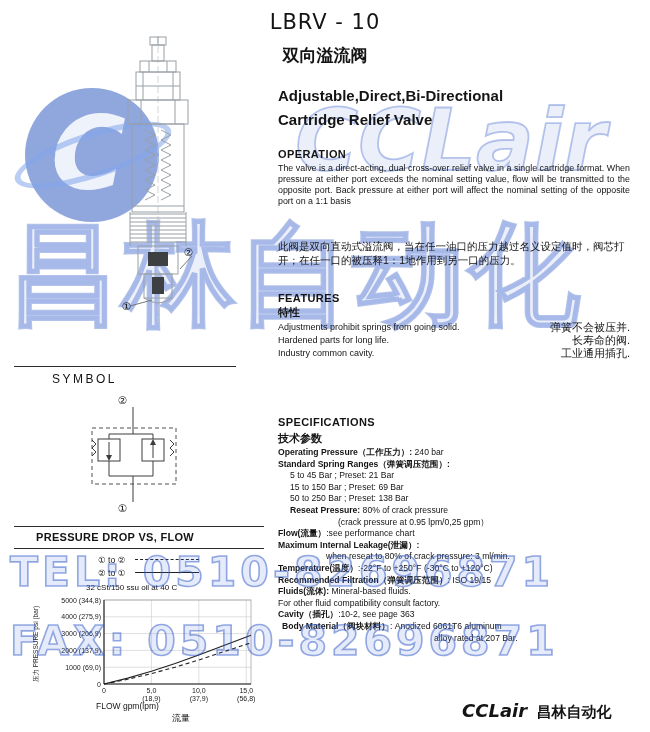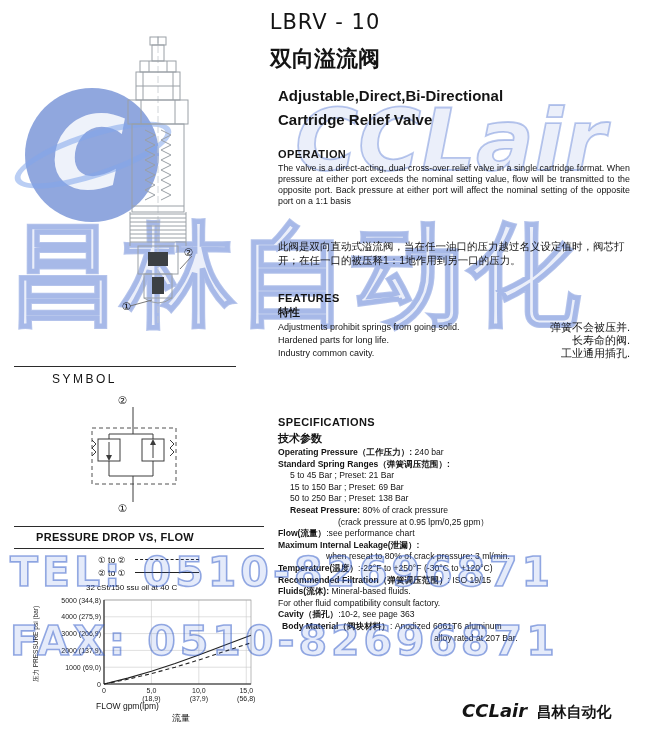--- a/index.html
+++ b/index.html
@@ -6,21 +6,21 @@
   html,body { width:650px; height:732px; }
   body {
     position:relative; background:#ffffff; overflow:hidden;
     font-family:"Liberation Sans","DejaVu Sans",sans-serif; color:#141414;
   }
   .ct { position:absolute; z-index:10; }
   .rule { position:absolute; z-index:10; height:1px; background:#2b2b2b; }
 
   
   .title { top:10px; left:0; right:0; text-align:center; font-size:21px; font-weight:normal; letter-spacing:1px; font-family:"DejaVu Sans",sans-serif; }
-  .subtitle { top:44px; left:0; right:0; text-align:center; font-size:22px; font-weight:bold; }
+  .subtitle { top:44px; left:0; right:0; text-align:center; font-size:17px; font-weight:bold; }
 
   
   .right-col { left:278px; top:84px; width:352px; }
   .right-col > div { position:absolute; width:352px; }
   .prod-name { top:0; font-size:15px; font-weight:bold; line-height:24px; }
   .sec-h { font-weight:bold; font-size:11px; letter-spacing:.4px; }
   .op-h { top:64px; }
   .op-t { top:79px; font-size:8.9px; line-height:11px; text-align:justify; }
   .op-cn { top:156px; font-size:10.5px; line-height:13.5px; }
   .feat-h { top:208px; }

